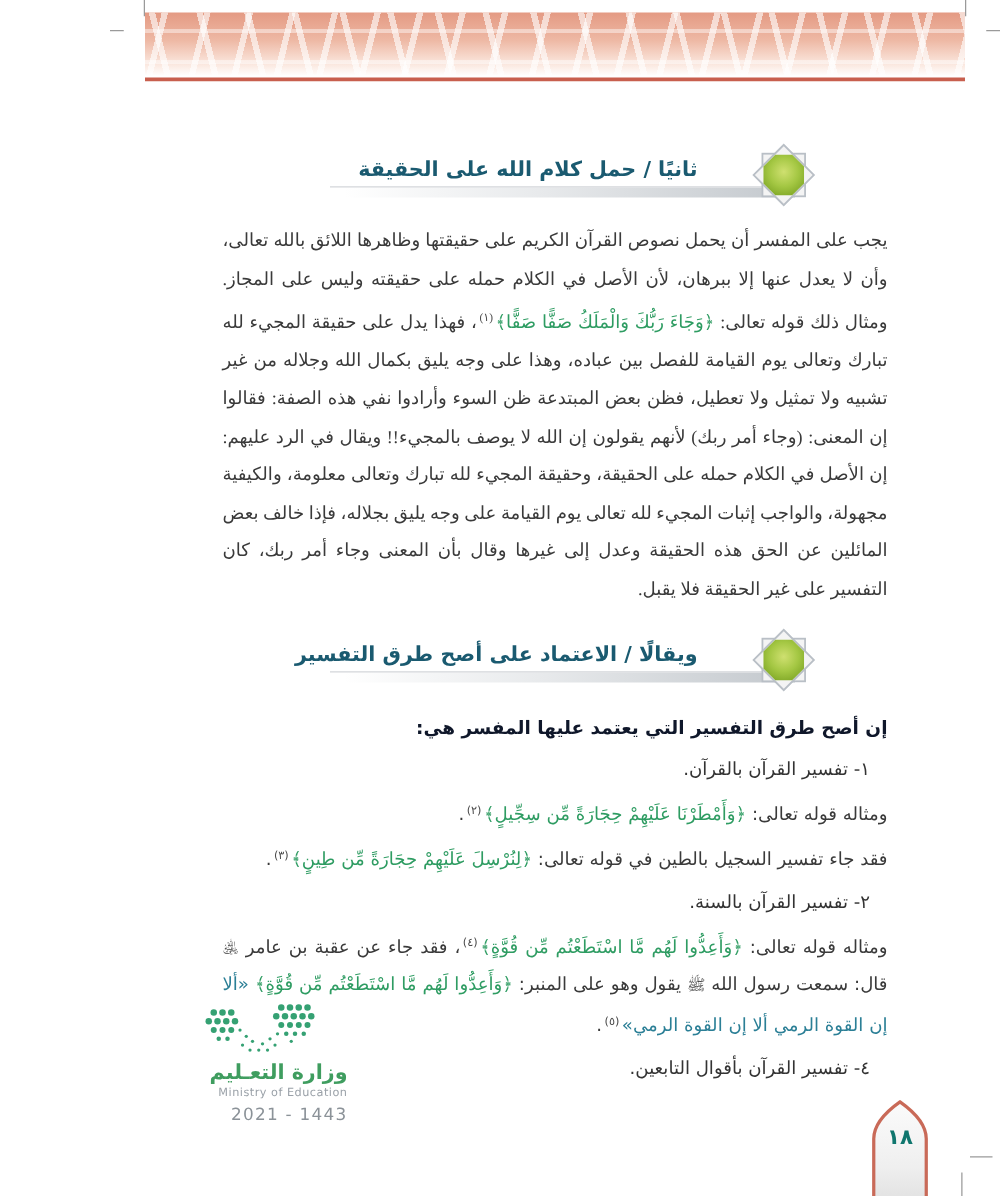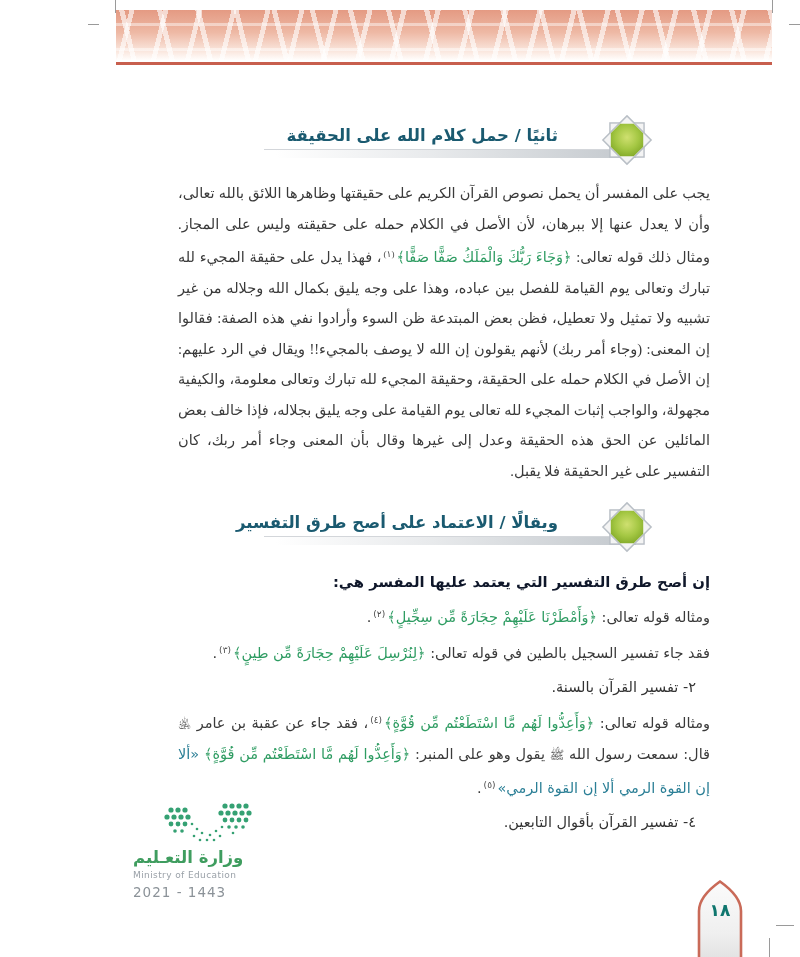--- a/index.html
+++ b/index.html
@@ -45,21 +45,21 @@
   .verse  { color:#2e9c62; }
   .hadith { color:#2b7f96; }
   .ref    { font-size:9px; color:#4a4a4a; vertical-align:5px; padding:0 2px; letter-spacing:0; }
 
   .intro { margin:12px 0 0 0; font-size:14.8px; font-weight:bold; color:#0f172a; line-height:29px; }
   .item  { margin:5px 14px 0 0; font-size:14.5px; color:#333; line-height:29px; }
   .pline { margin:3px 0 0 0; font-size:14.5px; color:#3a3a3a; line-height:30px; text-align:justify; }
   .hon   { font-size:12px; }
 
   
-  .logo { position:absolute; left:45px; top:802px; width:145px; direction:ltr; text-align:left; color:#3f9d5f; }
+  .logo { position:absolute; left:45px; top:802px; width:145px; direction:ltr; text-align:right; color:#3f9d5f; }
   .logo-dots { margin-left:26px; display:block; }
   .logo-ar { font-size:16.5px; font-weight:bold; color:#3f9d5f; margin-top:2px; }
   .logo-en { font-size:9px; color:#9aa1a8; letter-spacing:.4px; margin-top:3px; }
   .logo-yr { font-size:13.5px; color:#8b9298; margin-top:4px; letter-spacing:1px; }
 
   
   .footnotes { position:absolute; top:846px; right:148px; width:195px; direction:rtl; text-align:right; }
   .fn-rule { width:70px; height:1px; background:#666; margin-bottom:3px; }
   .fn { font-size:9.5px; color:#3f3f3f; line-height:13.5px; }
 
@@ -118,20 +118,21 @@
         </defs>
         <rect x="13.5" y="13.5" width="33" height="33" fill="#f4f4f4" stroke="#b9bfc6" stroke-width="1.4"></rect>
         <rect x="13.5" y="13.5" width="33" height="33" transform="rotate(45 30 30)" fill="#f4f4f4" stroke="#b9bfc6" stroke-width="1.4"></rect>
         <polygon points="45.7,36.5 36.5,45.7 23.5,45.7 14.3,36.5 14.3,23.5 23.5,14.3 36.5,14.3 45.7,23.5" fill="url(#gstar2)"></polygon>
       </svg>
       <h2>ويقالًا / الاعتماد على أصح طرق التفسير</h2>
     </div>
 
     <p class="intro">إن أصح طرق التفسير التي يعتمد عليها المفسر هي:</p>
 
+    <p class="item">١- تفسير القرآن بالقرآن.</p>
 
     <p class="pline"><span>ومثاله قوله تعالى: </span><span class="verse">﴿وَأَمْطَرْنَا عَلَيْهِمْ حِجَارَةً مِّن سِجِّيلٍ﴾</span><sup class="ref">(٢)</sup><span>.</span></p>
 
     <p class="pline"><span>فقد جاء تفسير السجيل بالطين في قوله تعالى: </span><span class="verse">﴿لِنُرْسِلَ عَلَيْهِمْ حِجَارَةً مِّن طِينٍ﴾</span><sup class="ref">(٣)</sup><span>.</span></p>
 
     <p class="item">٢- تفسير القرآن بالسنة.</p>
 
     <p class="pline"><span>ومثاله قوله تعالى: </span><span class="verse">﴿وَأَعِدُّوا لَهُم مَّا اسْتَطَعْتُم مِّن قُوَّةٍ﴾</span><sup class="ref">(٤)</sup><span>، فقد جاء عن عقبة بن عامر </span><span class="hon">﵁</span><span> قال: سمعت رسول الله </span><span class="hon">ﷺ</span><span> يقول وهو على المنبر: </span><span class="verse">﴿وَأَعِدُّوا لَهُم مَّا اسْتَطَعْتُم مِّن قُوَّةٍ﴾</span><span class="hadith"> «ألا إن القوة الرمي ألا إن القوة الرمي»</span><sup class="ref">(٥)</sup><span>.</span></p>
 
 

